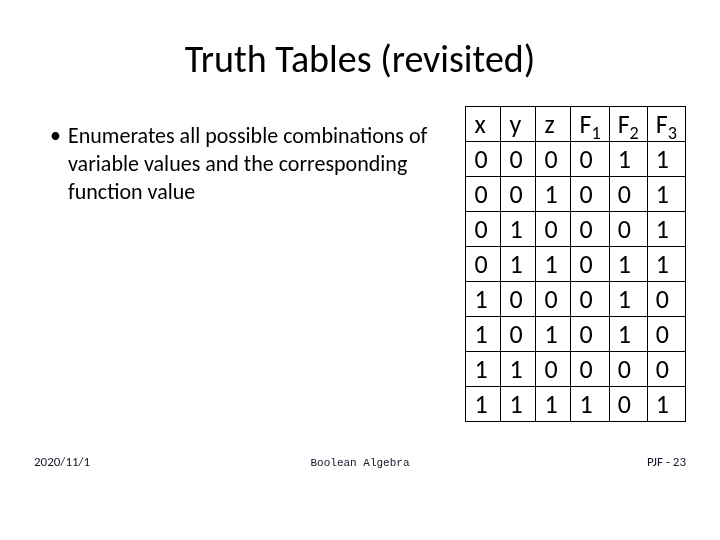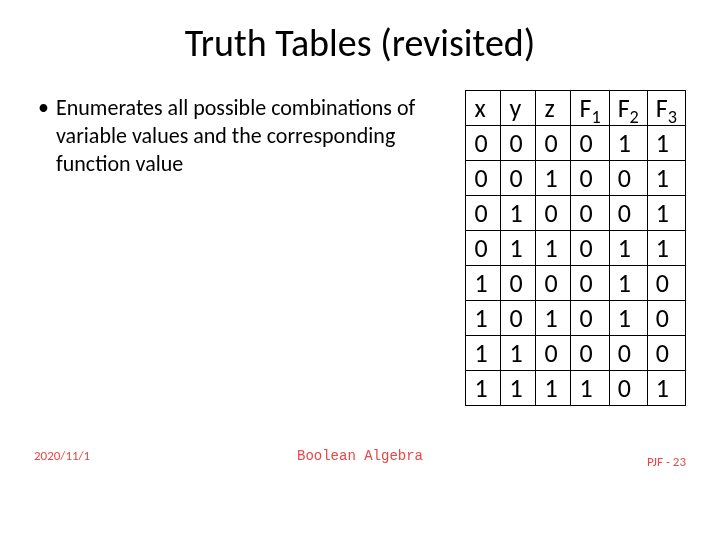--- a/index.html
+++ b/index.html
@@ -10,39 +10,39 @@
     font-family: Calibri, "Segoe UI", Arial, sans-serif;
     background: #fff;
     color: #000;
     overflow: hidden;
   }
   .slide {
     position: relative;
     width: 720px;
     height: 483px;
     box-sizing: border-box;
-    padding: 20px 34px 0 34px;
+    padding: 36px 34px 0 34px;
   }
   .title {
     text-align: center;
     font-size: 38px;
     font-weight: 400;
     margin: 0 0 24px 0;
   }
   .content-row {
     display: flex;
     align-items: flex-start;
     gap: 10px;
   }
   .bullets {
     flex: 1 1 auto;
     font-size: 22px;
     line-height: 1.28;
     padding: 0;
-    margin: 4px;
+    margin: 16px;
     list-style: none;
   }
   .bullets > li {
     position: relative;
     padding-left: 18px;
     margin-bottom: 6px;
   }
   .bullets > li::before {
     content: "•";
     position: absolute;
@@ -72,33 +72,33 @@
   table.truth th {
     font-weight: 400;
   }
   .footer {
     position: absolute;
     left: 0;
     right: 0;
     bottom: 14px;
     display: flex;
     justify-content: space-between;
-    align-items: flex-start;
+    align-items: flex-end;
     padding: 0 34px;
     font-size: 13px;
-    color: #ef4444;
+    color: #0f172a;
     gap: 24px;
   }
   .footer .center {
     position: absolute;
     left: 0;
     right: 0;
     text-align: center;
     font-family: "Courier New", monospace;
-    font-size: 14px;
+    font-size: 11px;
   }
   .footer .right {
     margin-left: auto;
     margin-top: 6px;
   }
 </style>
 </head>
 <body>
 
 <div class="slide">

